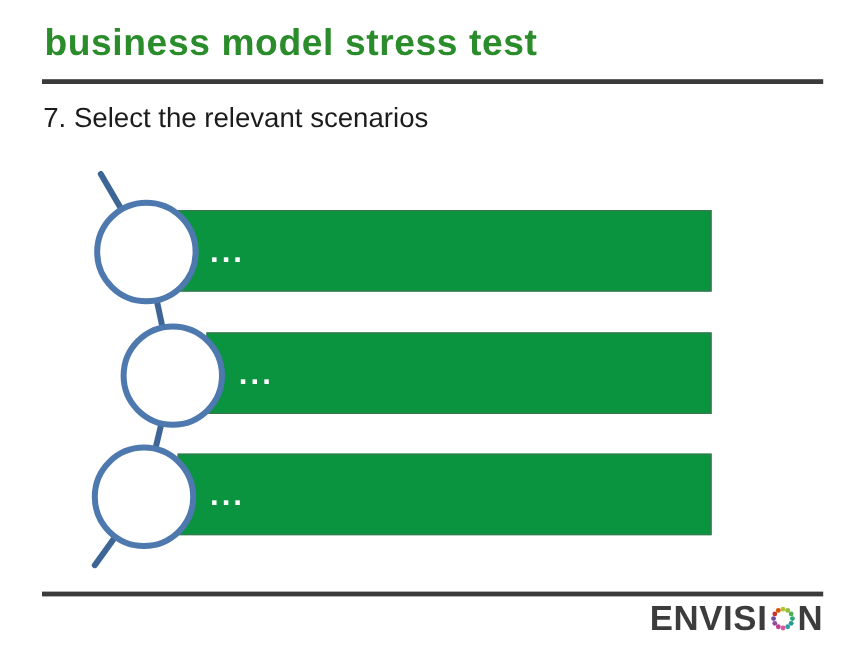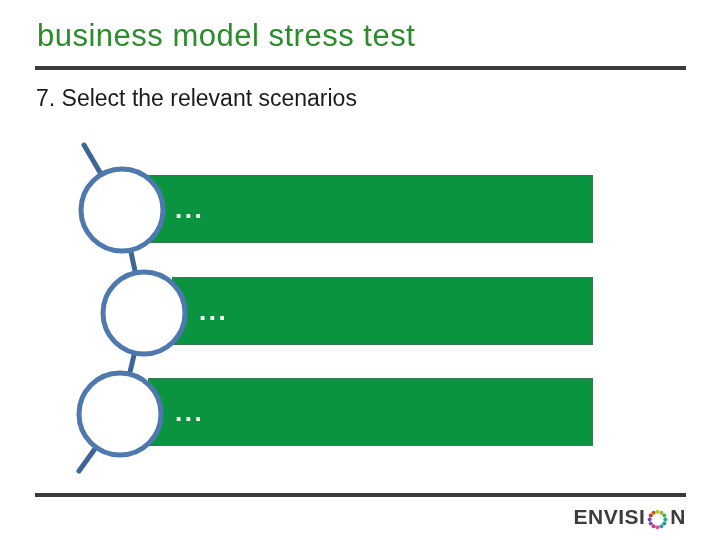--- a/index.html
+++ b/index.html
@@ -17,21 +17,21 @@
   .slide{
     position:relative;
     width:720px;height:540px;
     background:#ffffff;
     overflow:hidden;
     font-family:"Liberation Sans", sans-serif;
     margin:0 auto;
   }
   .title{
     position:absolute;left:37px;top:18px;
-    font-size:31px;line-height:36px;font-weight:normal;
+    font-size:31px;line-height:36px;font-weight:bold;
     color:var(--title-green);
     letter-spacing:0.5px;
     white-space:nowrap;
   }
   .rule{
     position:absolute;left:35px;width:651px;height:4px;
     background:var(--rule-dark);
   }
   .rule-top{top:66px;}
   .rule-bottom{top:493px;}
@@ -59,22 +59,22 @@
     line-height:26px;
   }
   .overlay{position:absolute;left:0;top:0;pointer-events:none;}
   .connector{
     stroke:var(--line-blue);stroke-width:5;fill:none;
     stroke-linecap:round;stroke-linejoin:round;
   }
   .node{fill:#ffffff;stroke:var(--circle-blue);stroke-width:5;}
   .logo{
     position:absolute;right:34px;top:502px;
-    display:flex;align-items:flex-end;
-    font-size:21px;font-weight:bold;letter-spacing:0.5px;
+    display:flex;align-items:flex-start;
+    font-size:29px;font-weight:bold;letter-spacing:0.5px;
     color:var(--logo-dark);
     line-height:29px;
   }
   .swirl{width:23px;height:23px;margin:2px 1px 0 1px;}
 </style>
 </head>
 <body>
 
 <div class="slide">
 

